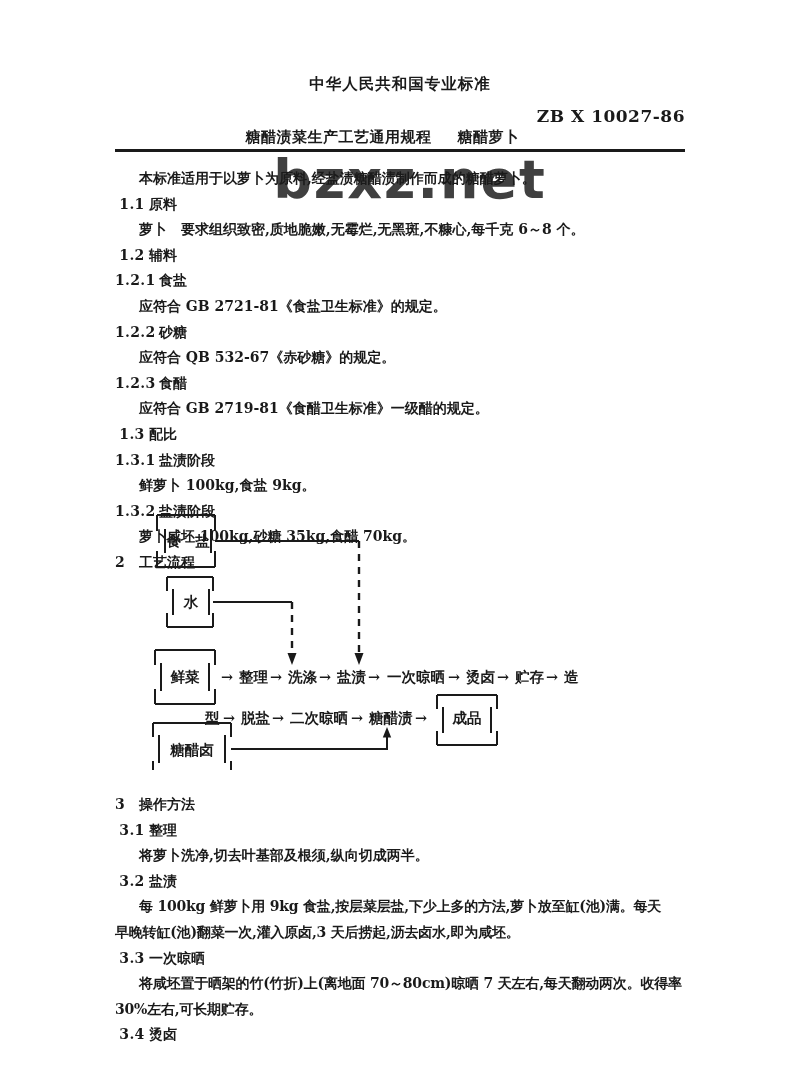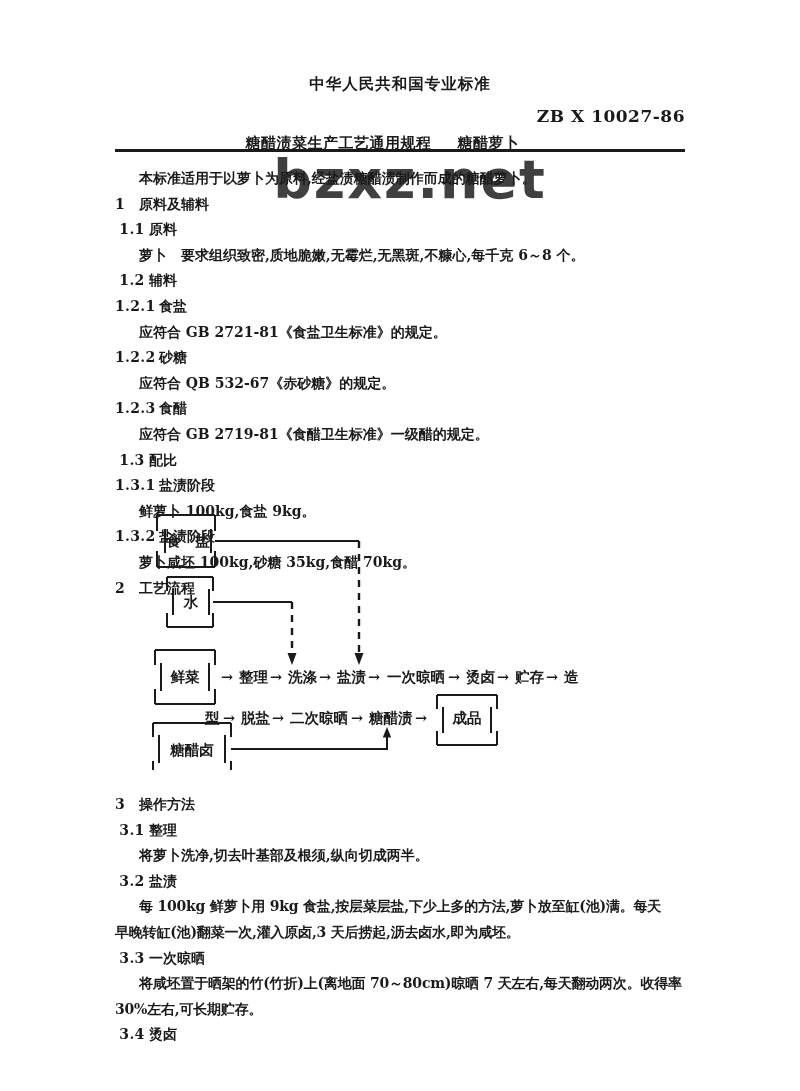--- a/index.html
+++ b/index.html
@@ -56,21 +56,21 @@
   .hdr-stdno {
     position: absolute;
     top: 106px;
     right: 115px;
     font-size: 17px;
     font-weight: bold;
     letter-spacing: 0.5px;
   }
   .hdr-title {
     position: absolute;
-    top: 134px;
+    top: 128px;
     left: 0;
     width: 800px;
     text-align: center;
     font-size: 15px;
     font-weight: bold;
     letter-spacing: 0.5px;
     padding-right: 35px;
     box-sizing: border-box;
   }
   .hdr-title .t-sub {
@@ -159,21 +159,20 @@
   <div class="hdr-national">中华人民共和国专业标准</div>
   <div class="hdr-stdno">ZB X 10027-86</div>
   <div class="hdr-title">
     <span>糖醋渍菜生产工艺通用规程</span><span class="t-sub">糖醋萝卜</span>
   </div>
   <div class="hdr-rule"></div>
 
   <div class="body-block">
     <div class="ln ind1">本标准适用于以萝卜为原料,经盐渍糖醋渍制作而成的糖醋萝卜。</div>
 
-    <div class="ln"><span class="num w1">1</span><span>原料及辅料</span></div>
 
     <div class="ln"><span class="num w2">1.1</span><span>原料</span></div>
     <div class="ln ind1">萝卜　要求组织致密,质地脆嫩,无霉烂,无黑斑,不糠心,每千克 6～8 个。</div>
 
     <div class="ln"><span class="num w2">1.2</span><span>辅料</span></div>
 
     <div class="ln"><span class="num w3">1.2.1</span><span>食盐</span></div>
     <div class="ln ind1">应符合 GB 2721-81《食盐卫生标准》的规定。</div>
 
     <div class="ln"><span class="num w3">1.2.2</span><span>砂糖</span></div>

